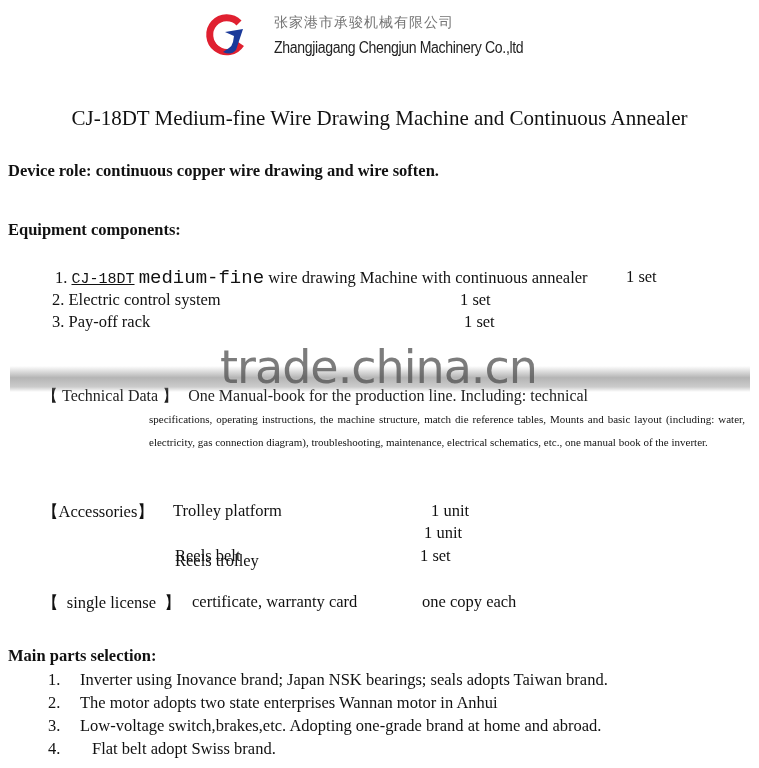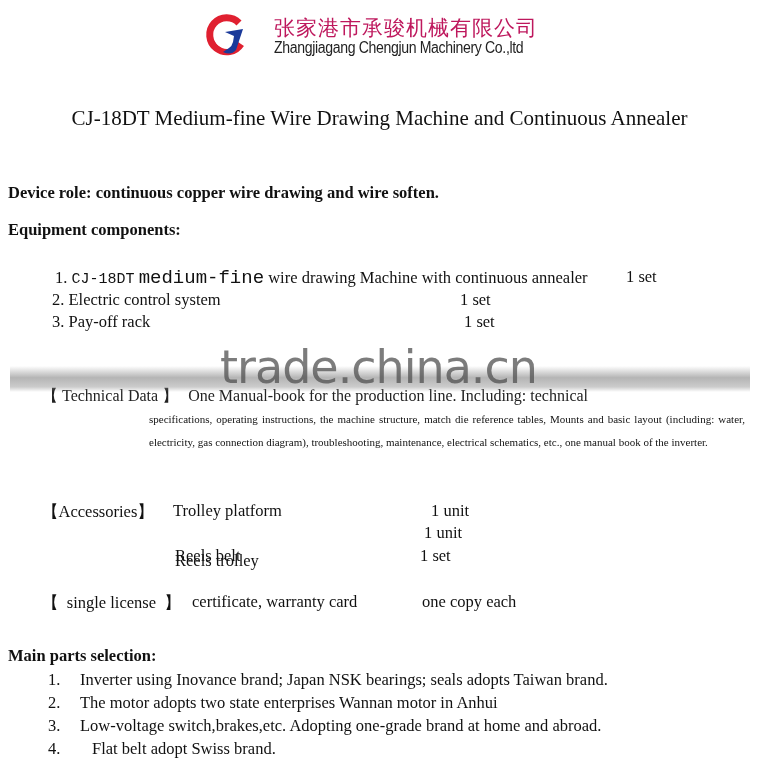--- a/index.html
+++ b/index.html
@@ -1,20 +1,20 @@
 <!DOCTYPE html>
 <html><head>
 <meta charset="utf-8">
 <style>
   html, body { margin: 0; padding: 0; background: #ffffff; }
   body { width: 759px; height: 768px; position: relative; overflow: hidden;
          font-family: "Liberation Serif", "DejaVu Serif", serif; color: #111; }
   .abs { position: absolute; white-space: nowrap; }
   .logo { position: absolute; left: 203px; top: 14px; width: 44px; height: 44px; }
-  .cn-name { left: 274px; top: 14px; font-family: "DejaVu Sans", sans-serif; font-size: 21px; letter-spacing: 1px; color: #be185d; }
+  .cn-name { left: 274px; top: 14px; font-family: "DejaVu Sans", sans-serif; font-size: 14px; letter-spacing: 1px; color: #737373; }
   .en-name { left: 274px; top: 39px; font-family: "Liberation Sans", sans-serif; font-size: 16px; color: #222; letter-spacing: -0.4px; transform: scaleX(0.88); transform-origin: left; }
   .title { left: 0; width: 759px; top: 106px; text-align: center; font-size: 21px; }
   .h { left: 8px; font-weight: bold; font-size: 16.5px; }
   .t { font-size: 16.5px; }
   .mono { font-family: "Liberation Mono", "DejaVu Sans Mono", monospace; font-size: 19px; }
   .para { position: absolute; left: 149px; top: 408px; width: 596px; font-size: 11px; line-height: 23px; text-align: justify; }
   .watermark-band { position: absolute; left: 10px; top: 366px; width: 740px; height: 26px;
       background: linear-gradient(to bottom, rgba(255,255,255,0) 0%, rgba(120,120,120,0.55) 45%, rgba(140,140,140,0.45) 80%, rgba(255,255,255,0) 100%); }
   .watermark { left: 220px; top: 340px; font-family: "DejaVu Sans", sans-serif; font-size: 46px; color: rgba(80,80,80,0.75); letter-spacing: -1px; }
   .blur-line { left: 42px; top: 386px; font-size: 16px; color: #222; filter: blur(0.6px); }
@@ -27,27 +27,27 @@
     <path d="M36 9 A17 17 0 1 0 38 30" fill="none" stroke="#e02030" stroke-width="7"></path>
     <path d="M33 14 A12 12 0 1 0 33 30" fill="none" stroke="#ffffff" stroke-width="2"></path>
     <path d="M22 18 L40 15 L33 36 Q28 42 20 38 L26 34 Q29 32 30 28 L31 22 Z" fill="#1a3a9a"></path>
   </svg>
 </div>
 <div class="abs cn-name">张家港市承骏机械有限公司</div>
 <div class="abs en-name">Zhangjiagang Chengjun Machinery Co.,ltd</div>
 
 <div class="abs title">CJ-18DT Medium-fine Wire Drawing Machine and Continuous Annealer</div>
 
-<div class="abs h" style="top:183px;text-align:center;">Device role: continuous copper wire drawing and wire soften.</div>
+<div class="abs h" style="top:161px;text-align:center;">Device role: continuous copper wire drawing and wire soften.</div>
 
 <div class="abs h" style="top:220px;">Equipment components:</div>
 
 <div class="abs t" style="left:55px; top:267px;">
   <span>1.</span>
-  <span class="mono" style="font-size:15px;">CJ-18DT</span>
+  <span class="mono" style="font-size:15px;text-decoration:underline;">CJ-18DT</span>
   <span class="mono">medium-fine</span>
   <span>wire drawing Machine with continuous annealer</span>
 </div>
 <div class="abs t" style="left:626px; top:267px;">1 set</div>
 
 <div class="abs t" style="left:52px; top:290px;">
   <span>2.</span>
   <span>Electric control system</span>
 </div>
 <div class="abs t" style="left:460px; top:290px;">1 set</div>

